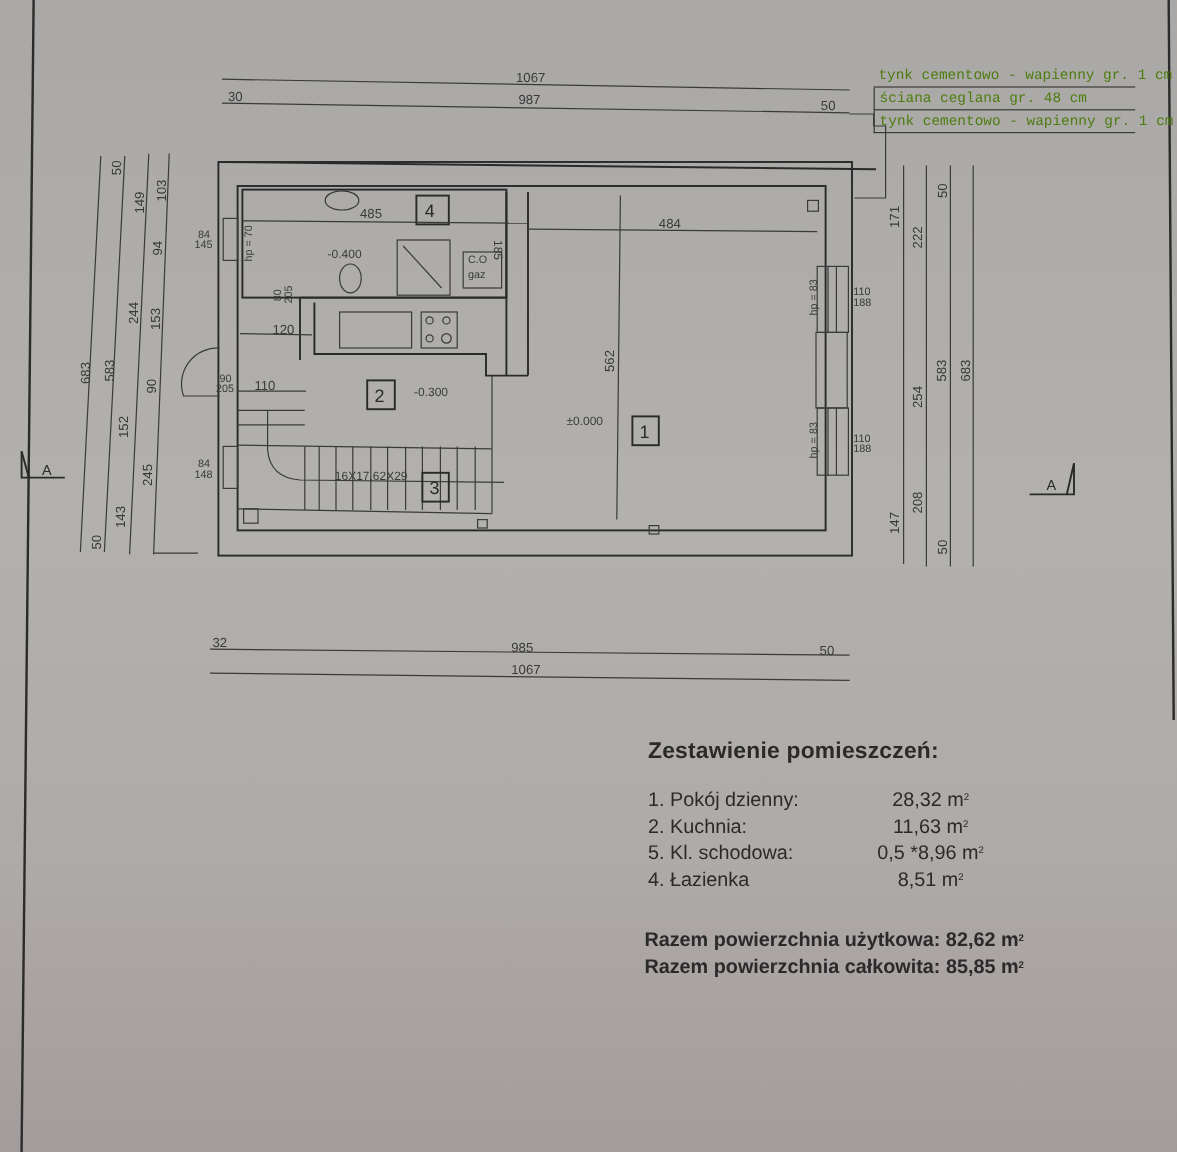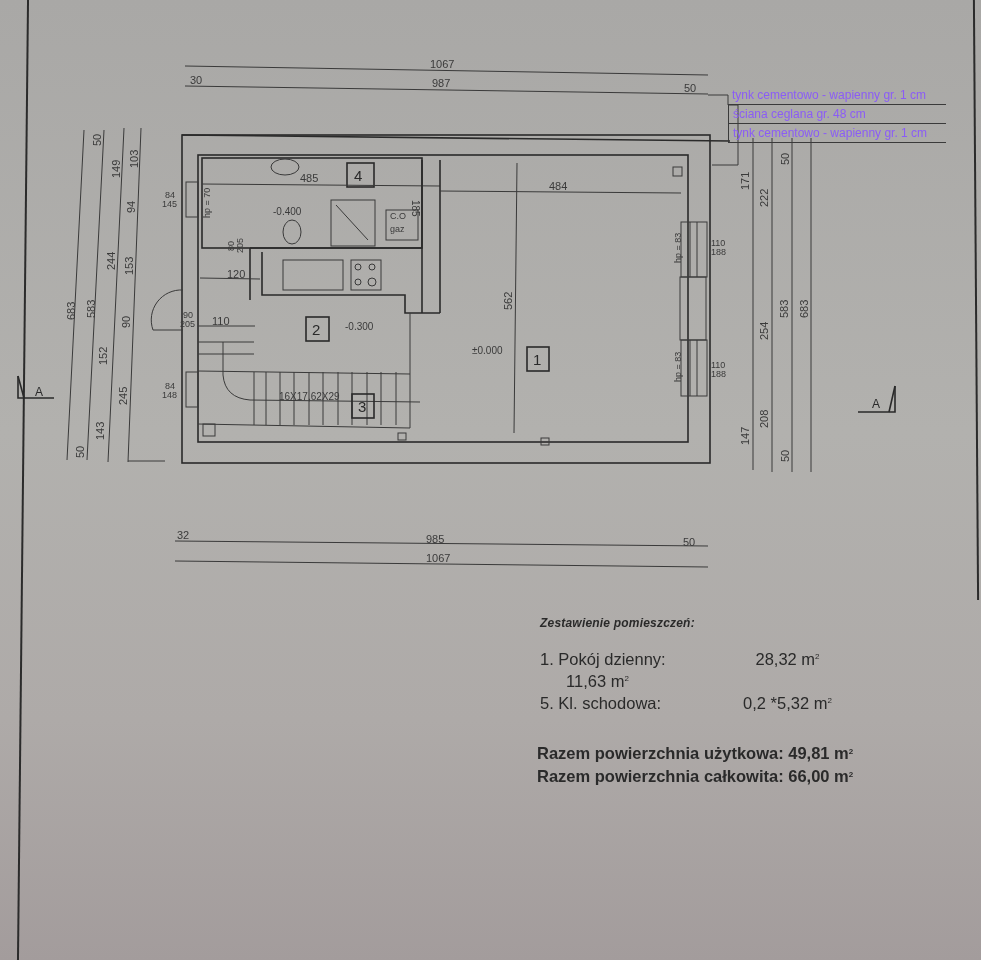--- a/index.html
+++ b/index.html
@@ -6,26 +6,26 @@
   body {
     width:981px; height:960px; overflow:hidden; position:relative;
     background: linear-gradient(180deg, #a9a8a6 0%, #b2b1ae 45%, #aeaaa8 75%, #a39c9c 100%);
     font-family: "Liberation Sans", sans-serif; color:#2a2a2a;
   }
   .paper-edge { position:absolute; top:0; width:2px; height:960px; background:#2b2b2b; }
   svg.plan { position:absolute; left:0; top:0; }
   .dim { font-family: "Liberation Sans", sans-serif; font-size:11px; fill:#3a3a3a; }
   .ln { stroke:#3a3a3a; stroke-width:1; fill:none; }
   .wall { stroke:#2a2a2a; stroke-width:1.6; fill:none; }
-  .legend { position:absolute; left:728px; top:86px; width:218px; font-size:12px; color:#8b5cf6; }
+  .legend { position:absolute; left:728px; top:54px; width:218px; font-size:12px; color:#4d7c0f;font-family:Liberation Mono, monospace; }
   .legend div { border-bottom:1px solid #3a3a3a; padding:1px 2px 1px 4px; height:16px; line-height:16px; white-space:nowrap; }
   .legend .bordered { border-left:1px solid #3a3a3a; }
   .summary { position:absolute; left:537px; top:616px; color:#2a2a2a; }
-  .summary h2 { margin:0 0 18px 3px; font-size:12px; font-weight:bold; letter-spacing:0.2px;font-style:italic; }
-  .room-row { display:flex; font-size:16.5px; height:22px; line-height:22px; padding-left:3px;gap:12px; }
+  .summary h2 { margin:0 0 18px 3px; font-size:19px; font-weight:bold; letter-spacing:0.2px; }
+  .room-row { display:flex; font-size:16.5px; height:22px; line-height:22px; padding-left:3px; }
   .room-name { width:178px; }
   .room-area { width:115px; text-align:center; }
   sup { font-size:8px; vertical-align:top; position:relative; top:-2px; }
   .totals { margin-top:28px; font-size:16.5px; font-weight:bold; }
   .totals div { height:23px; line-height:23px; }
 </style>
 </head>
 <body>
 
 <div class="paper-edge" style="left:22px; transform:rotate(0.6deg);"></div>
@@ -222,23 +222,28 @@
   <div class="bordered">tynk cementowo - wapienny gr. 1 cm</div>
 </div>
 
 <div class="summary">
   <h2>Zestawienie pomieszczeń:</h2>
   <div class="room-row">
     <span class="room-name">1. Pokój dzienny:</span>
     <span class="room-area"><span>28,32 m</span><sup>2</sup></span>
   </div>
   <div class="room-row">
+    <span class="room-name">2. Kuchnia:</span>
     <span class="room-area"><span>11,63 m</span><sup>2</sup></span>
   </div>
   <div class="room-row">
     <span class="room-name">5. Kl. schodowa:</span>
-    <span class="room-area"><span>0,2 *5,32 m</span><sup>2</sup></span>
+    <span class="room-area"><span>0,5 *8,96 m</span><sup>2</sup></span>
+  </div>
+  <div class="room-row">
+    <span class="room-name">4. Łazienka</span>
+    <span class="room-area"><span>8,51 m</span><sup>2</sup></span>
   </div>
   <div class="totals">
-    <div><span>Razem powierzchnia użytkowa: 49,81 m</span><sup>2</sup></div>
-    <div><span>Razem powierzchnia całkowita: 66,00 m</span><sup>2</sup></div>
+    <div><span>Razem powierzchnia użytkowa: 82,62 m</span><sup>2</sup></div>
+    <div><span>Razem powierzchnia całkowita: 85,85 m</span><sup>2</sup></div>
   </div>
 </div>
 
 </body></html>

